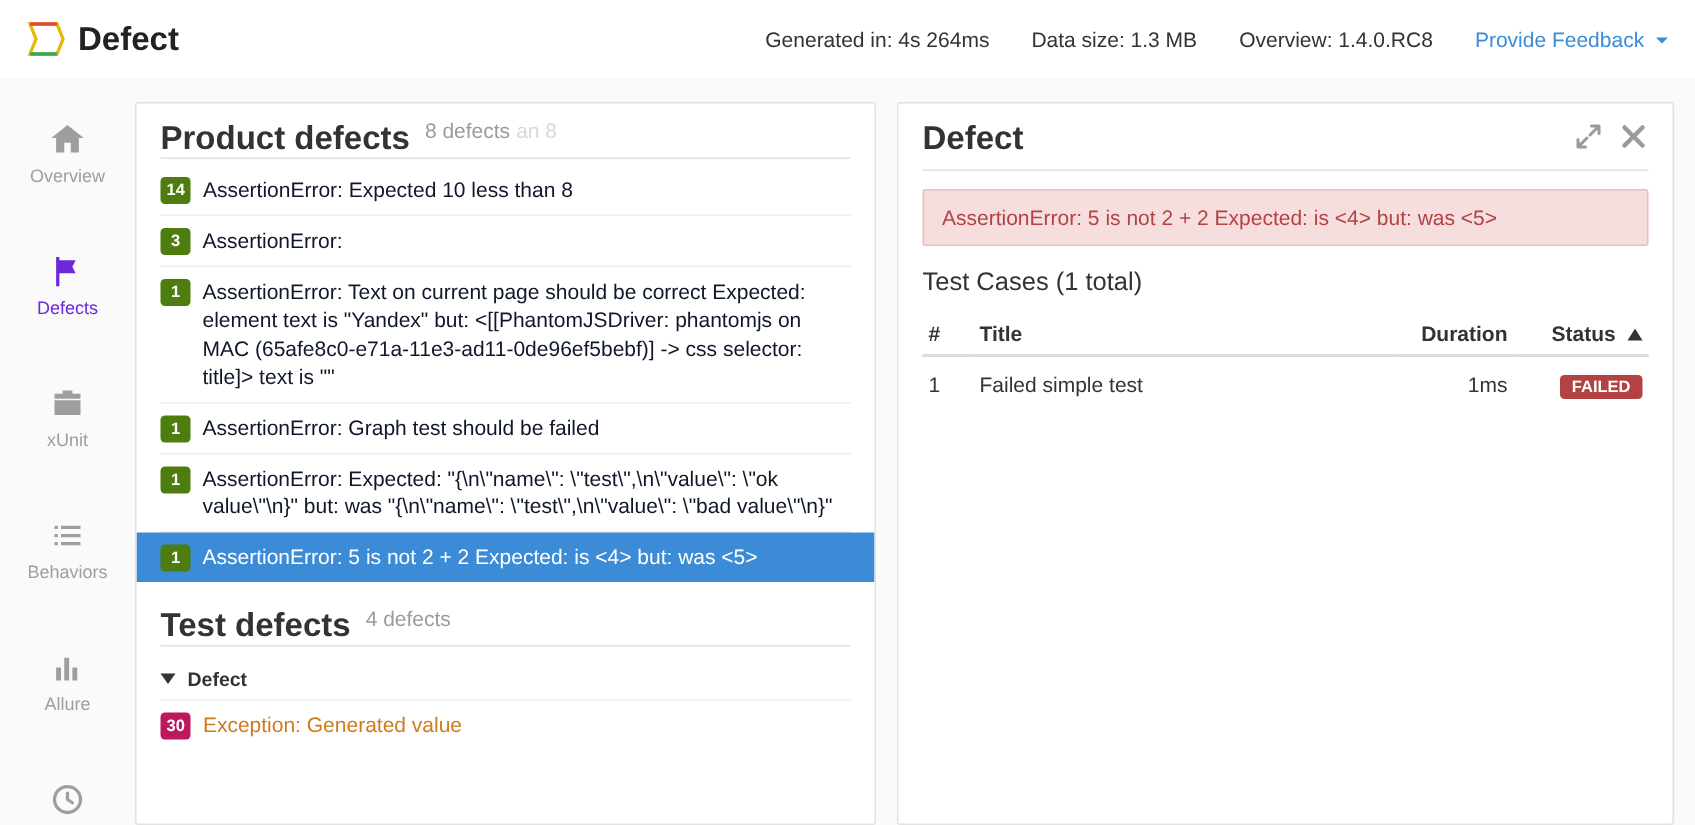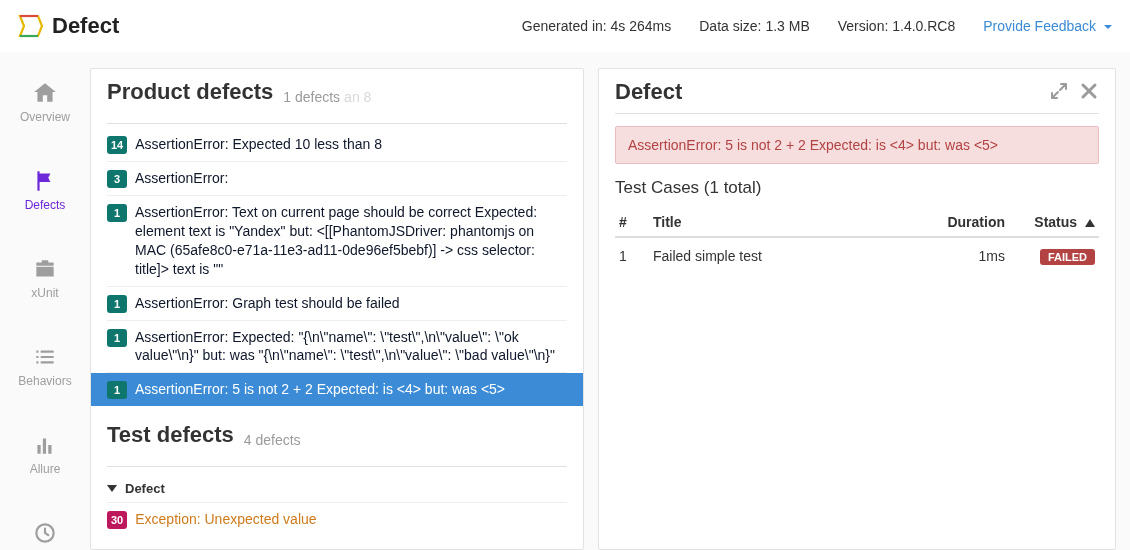--- a/index.html
+++ b/index.html
@@ -96,24 +96,24 @@
     flex-direction: column;
   }
   .panel-left { flex: 0 0 494px; }
   .panel-right { flex:1; }
   .panel-inner { padding: 10px 16px 0; overflow:auto; height:100%; }
   .section-title {
     font-size: 22px;
     font-weight: 600;
     color: #333;
     border-bottom: 1px solid #e0e0e0;
-    padding-bottom: 18px;
+    padding-bottom: 0;
     margin-bottom: 4px;
     display:flex;
-    align-items: flex-end;
+    align-items: flex-start;
     gap: 10px;
   }
   .section-title .muted { font-size:14px; font-weight:400; color:#9b9b9b; }
   .section-title .faded-extra { font-size:14px; font-weight:400; color:#d9d9d9; margin-left:-6px;}
   .defect-row {
     display:flex;
     align-items: flex-start;
     gap:8px;
     padding: 7px 0;
     border-bottom: 1px solid #eee;
@@ -122,21 +122,21 @@
   .defect-row:last-child { border-bottom:none;}
   .defect-row.selected {
     background:#3b8bd6;
     color:#fff;
     margin: 0 -16px;
     padding-left:16px;
     padding-right:16px;
     border-bottom-color: #3b8bd6;
   }
   .count-badge {
-    background:#0f766e;
+    background:#4d7c0f;
     color:#fff;
     font-size:11px;
     font-weight:600;
     min-width:20px;
     height:18px;
     border-radius:3px;
     display:flex;
     align-items:center;
     justify-content:center;
     padding:0 4px;
@@ -239,21 +239,21 @@
         <path d="M2 3 H20 L24 13 L20 23 H2 L6 13 Z" fill="none" stroke="#e6b800" stroke-width="2.2"></path>
         <path d="M2 3 H20" stroke="#d94c3d" stroke-width="2.2"></path>
         <path d="M2 23 H20" stroke="#3aa757" stroke-width="2.2"></path>
       </svg>
     </span>
     <span class="logo-text">Defect</span>
   </div>
   <div class="header-spacer"></div>
   <div class="header-stat">Generated in: 4s 264ms</div>
   <div class="header-stat">Data size: 1.3 MB</div>
-  <div class="header-stat">Version: 1.4.0.RC8</div>
+  <div class="header-stat">Overview: 1.4.0.RC8</div>
   <div class="feedback-link">
     <span>Provide Feedback</span>
     <span class="caret"></span>
   </div>
 </div>
 
 <div class="body">
   <div class="sidebar" id="sidebar">
       <div class="nav-item">
         <span class="nav-icon">
@@ -305,21 +305,21 @@
         <span class="nav-label">Product</span>
       </div>
     </div>
 
   <div class="main">
 
     <div class="panel panel-left">
       <div class="panel-inner">
         <div class="section-title">
           <span>Product defects</span>
-          <span class="muted">1 defects</span>
+          <span class="muted">8 defects</span>
           <span class="faded-extra">an 8</span>
         </div>
         <div id="product-defects-list">
             <div class="defect-row">
               <span class="count-badge">14</span>
               <span class="defect-msg">AssertionError: Expected 10 less than 8</span>
             </div>
             <div class="defect-row">
               <span class="count-badge">3</span>
               <span class="defect-msg">AssertionError:</span>
@@ -346,21 +346,21 @@
           <span>Test defects</span>
           <span class="muted">4 defects</span>
         </div>
         <div class="collapse-row">
           <span class="tri"></span>
           <span>Defect</span>
         </div>
         <div id="test-defects-list">
             <div class="defect-row">
               <span class="count-badge orange">30</span>
-              <span class="defect-msg orange-link">Exception: Unexpected value</span>
+              <span class="defect-msg orange-link">Exception: Generated value</span>
             </div>
           </div>
       </div>
     </div>
 
     <div class="panel panel-right">
       <div class="panel-inner">
         <div class="right-head">
           <div class="right-title">Defect</div>
           <div class="right-actions">

